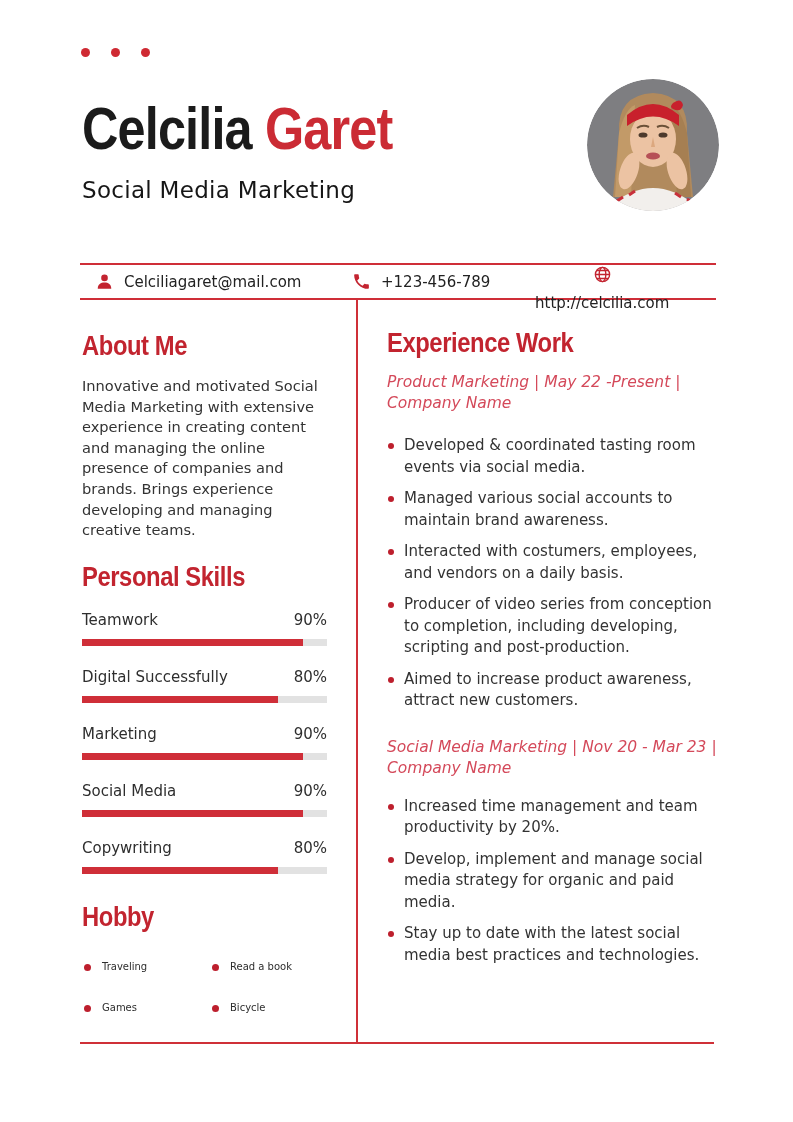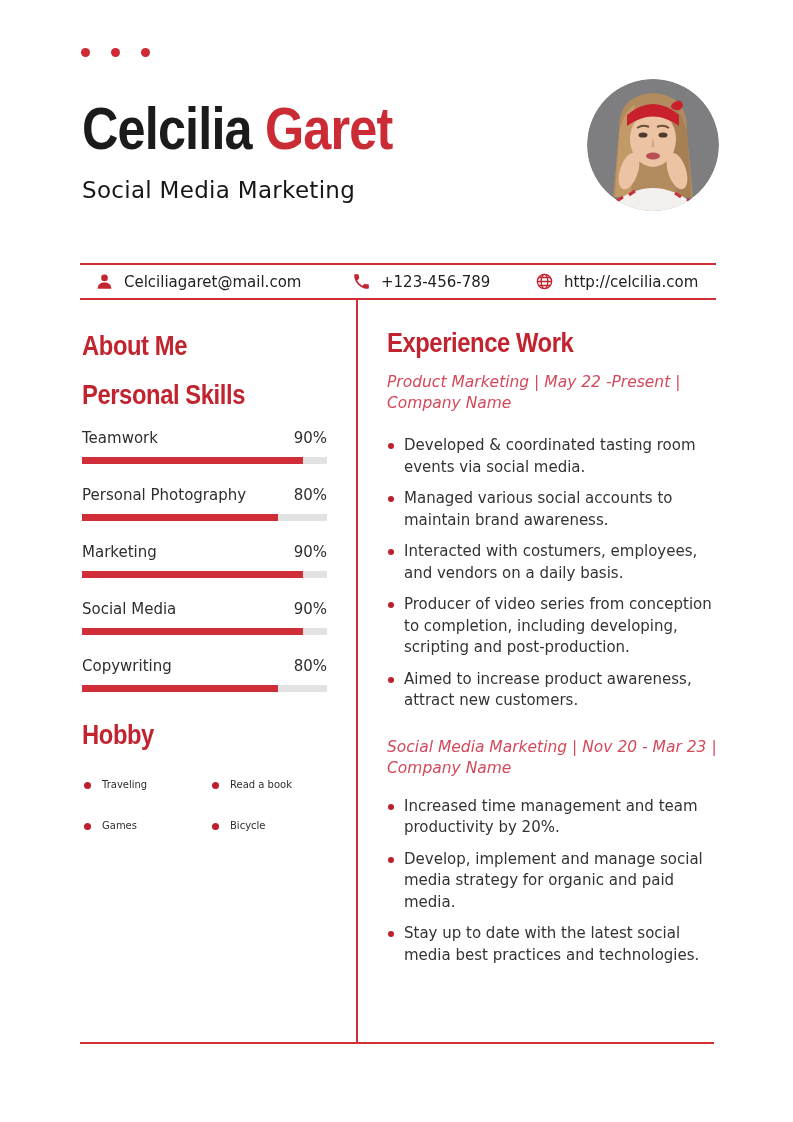--- a/index.html
+++ b/index.html
@@ -21,21 +21,21 @@
   
   .photo { position:absolute; left:587px; top:79px; width:132px; height:132px; border-radius:50%; overflow:hidden; }
 
   
   .contact-bar { position:absolute; left:80px; top:263px; width:636px; height:37px;
                  border-top:2px solid #cf2e38; border-bottom:2px solid #cf2e38; }
   .contact-item { position:absolute; top:0; height:100%; display:flex; align-items:center; gap:10px;
                   font-size:15px; color:#222; }
   .contact-item.email { left:15px; }
   .contact-item.phone { left:272px; }
-  .contact-item.web   { left:455px; }
+  .contact-item.web   { left:455px;flex-direction:column; }
   .cicon { width:19px; height:19px; flex:0 0 auto; }
 
   
   .v-divider { position:absolute; left:356px; top:300px; width:2px; height:743px; background:#cf3038; }
   .bottom-line { position:absolute; left:80px; top:1042px; width:634px; height:2px; background:#cf3038; }
 
   
   h2.sec { font-family:"Liberation Sans",sans-serif; font-weight:bold; font-size:28px; line-height:26px;
            color:#c2242f; letter-spacing:-0.5px; transform:scaleX(0.85); transform-origin:left top; white-space:nowrap; }
 
@@ -120,35 +120,43 @@
       </svg>
       <span>http://celcilia.com</span>
     </div>
   </div>
 
   <div class="v-divider"></div>
   <div class="bottom-line"></div>
 
   <div class="col-left">
     <h2 class="sec">About Me</h2>
+    <p class="about-text">Innovative and motivated Social
+Media Marketing with extensive
+experience in creating content
+and managing the online
+presence of companies and
+brands. Brings experience
+developing and managing
+creative teams.</p>
 
     <h2 class="sec skills-heading">Personal Skills</h2>
     <div class="skill-list">
       <div class="skill">
         <div class="skill-row">
           <span>Teamwork</span>
           <span>90%</span>
         </div>
         <div class="track">
             <div class="fill" style="width: 90%;"></div>
           </div>
       </div>
       <div class="skill">
         <div class="skill-row">
-          <span>Personal Photography</span>
+          <span>Digital Successfully</span>
           <span>80%</span>
         </div>
         <div class="track">
             <div class="fill" style="width: 80%;"></div>
           </div>
       </div>
       <div class="skill">
         <div class="skill-row">
           <span>Marketing</span>
           <span>90%</span>

